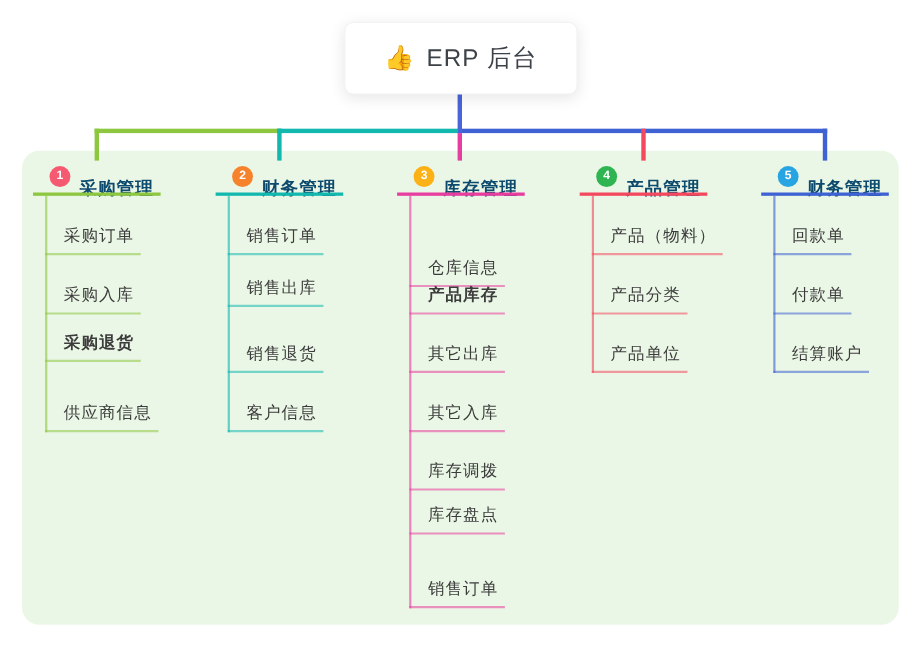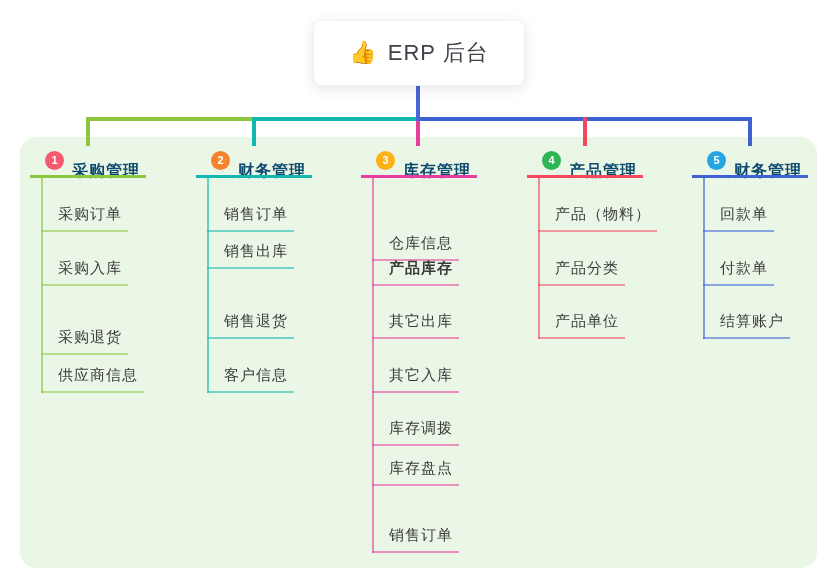--- a/index.html
+++ b/index.html
@@ -72,32 +72,32 @@
   <div id="branches">
       <div class="branch" style="left: 30px;">
         <div class="b-header">
           <span class="badge" style="background: rgb(246, 90, 112);">1</span>
           <span class="b-label">采购管理</span>
         </div>
         <div class="b-underline" style="background: rgb(141, 198, 63);"></div>
         <div class="b-spine" style="top: 178px; height: 214.5px; background: rgba(141, 198, 63, 0.62);"></div>
         <div class="b-child" style="top: 206px; border-bottom: 2px solid rgba(141, 198, 63, 0.55);">采购订单</div>
         <div class="b-child" style="top: 259.5px; border-bottom: 2px solid rgba(141, 198, 63, 0.55); font-family: Liberation Serif, serif;">采购入库</div>
-        <div class="b-child" style="top: 329px; border-bottom: 2px solid rgba(141, 198, 63, 0.55);">采购退货</div>
+        <div class="b-child" style="top: 303px; border-bottom: 2px solid rgba(141, 198, 63, 0.55); font-weight: bold;">采购退货</div>
         <div class="b-child" style="top: 366.5px; border-bottom: 2px solid rgba(141, 198, 63, 0.55);">供应商信息</div>
       </div>
       <div class="branch" style="left: 196px;">
         <div class="b-header">
           <span class="badge" style="background: rgb(246, 131, 44);">2</span>
           <span class="b-label">财务管理</span>
         </div>
         <div class="b-underline" style="background: rgb(18, 184, 174);"></div>
         <div class="b-spine" style="top: 178px; height: 214.5px; background: rgba(18, 184, 174, 0.62);"></div>
         <div class="b-child" style="top: 206px; border-bottom: 2px solid rgba(18, 184, 174, 0.55);">销售订单</div>
-        <div class="b-child" style="top: 243px; border-bottom: 2px solid rgba(18, 184, 174, 0.55);">销售出库</div>
+        <div class="b-child" style="top: 253px; border-bottom: 2px solid rgba(18, 184, 174, 0.55);">销售出库</div>
         <div class="b-child" style="top: 313px; border-bottom: 2px solid rgba(18, 184, 174, 0.55);">销售退货</div>
         <div class="b-child" style="top: 366.5px; border-bottom: 2px solid rgba(18, 184, 174, 0.55);">客户信息</div>
       </div>
       <div class="branch" style="left: 361px;">
         <div class="b-header">
           <span class="badge" style="background: rgb(252, 177, 22);">3</span>
           <span class="b-label">库存管理</span>
         </div>
         <div class="b-underline" style="background: rgb(231, 61, 158);"></div>
         <div class="b-spine" style="top: 178px; height: 375px; background: rgba(231, 61, 158, 0.62);"></div>

